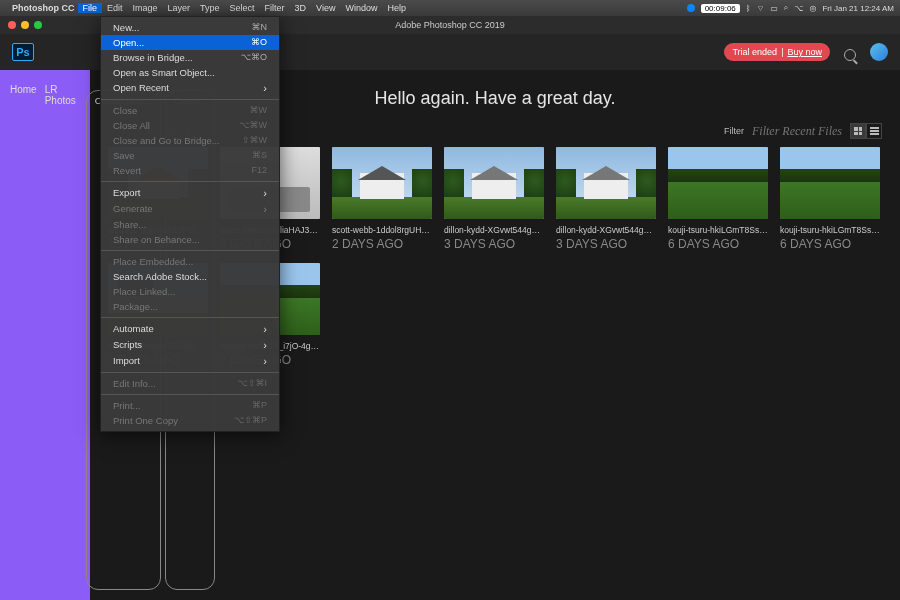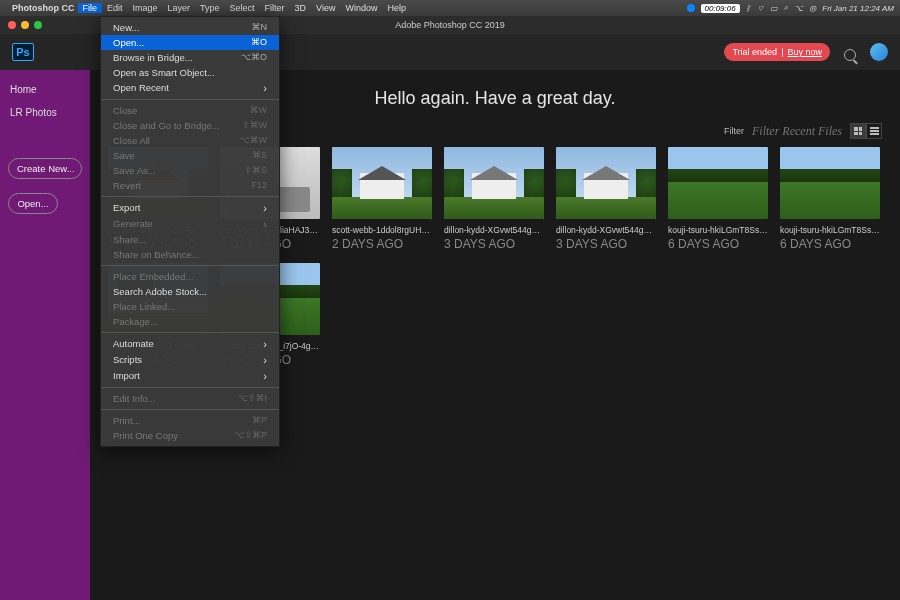--- a/index.html
+++ b/index.html
@@ -3,21 +3,21 @@
 <meta charset="utf-8">
 <style>
   * { box-sizing: border-box; margin: 0; padding: 0; font-family: -apple-system, "Helvetica Neue", Arial, sans-serif; }
   body { width: 900px; height: 600px; background: #1a1a1a; overflow: hidden; position: relative; }
 
   
   .mac-menubar { height: 16px; background: linear-gradient(#4a4a4a,#3a3a3a); display: flex; align-items: center; color: #ddd; font-size: 9px; padding: 0 6px; }
   .mac-menubar .apple { font-size: 10px; margin-right: 6px; }
   .mac-menubar .app-name { font-weight: 600; margin-right: 8px; }
   .mac-menubar .mitem { margin-right: 10px; cursor: default; }
-  .mac-menubar .right { margin-left: auto; display: flex; align-items: center; gap: 6px; font-style: italic; }
+  .mac-menubar .right { margin-left: auto; display: flex; align-items: center; gap: 6px; }
   .mac-menubar .right span { font-size: 8px; }
   .timer { background: #fff; color: #000; padding: 0 4px; border-radius: 2px; font-size: 8px; }
   .timer-circle { width: 8px; height: 8px; border-radius: 50%; background: #0a84ff; display:inline-block; }
   .mac-menubar .mitem.highlighted { background:#0a63d6; color:#fff; padding:0 5px; margin-left:-5px; margin-right:5px; height:16px; line-height:16px; }
 
   
   .win-title { height: 18px; background: #2c2c2c; display:flex; align-items:center; padding:0 8px; color:#ccc; font-size:9px; position:relative; }
   .traffic { display:flex; gap:5px; }
   .dot { width:8px; height:8px; border-radius:50%; }
   .dot.red{background:#ff5f56}.dot.yellow{background:#ffbd2e}.dot.green{background:#27c93f}
@@ -29,21 +29,21 @@
   .topbar-right { margin-left:auto; display:flex; align-items:flex-end; gap:14px; }
   .trial-btn { background:#e34850; color:#fff; font-size:9px; padding:4px 8px; border-radius:10px; display:flex; gap:4px; align-items:center;}
   .trial-btn .underline{ text-decoration:underline;}
   .search-circle, .avatar { width:18px; height:18px; border-radius:50%; }
   .search-circle { border:1.5px solid #aaa; position:relative; width:12px; height:12px; }
   .search-circle::after{content:"";position:absolute;width:5px;height:1.5px;background:#aaa;bottom:-2px;right:-3px;transform:rotate(45deg);}
   .avatar { background: linear-gradient(135deg,#5bc0eb,#2a7fde); }
 
   
   .main { display:flex; height: calc(600px - 16px - 18px - 36px); }
-  .sidebar { width: 90px; background:#701a75; padding:10px 8px; display:flex; flex-direction:column; gap:4px; }
+  .sidebar { width: 90px; background:#8b5cf6; padding:10px 8px; display:flex; flex-direction:row; gap:4px; }
   .side-link { color:#ddd; font-size:10px; padding:4px 2px; cursor:default; }
   .side-btn { border:1px solid #888; border-radius:12px; color:#eee; font-size:9.5px; padding:4px 8px; margin-top:10px; text-align:center; cursor:default; white-space:nowrap;}
   .content { flex:1; padding: 12px 18px 8px 18px; overflow:hidden; }
   .greeting { color:#e5e5e5; font-size:18px; font-weight:300; text-align:center; margin: 6px 0 14px; }
 
   .toolbar-row { display:flex; align-items:center; font-size:9px; color:#bbb; margin-bottom:8px; }
   .toolbar-row .sort { margin-left:60px; display:flex; gap:10px; align-items:center;}
   .toolbar-row .right { margin-left:auto; display:flex; align-items:center; gap:8px;}
   .filter-input { background:transparent; border:none; color:#888; font-size:12px; width:90px; font-style:italic;font-family:Liberation Serif, serif;}
   .view-toggle { display:flex; gap:0; }
@@ -282,36 +282,32 @@
     <div class="dd-item">
       <span>Open Recent</span>
       <span class="arrow"></span>
     </div>
     <div class="dd-sep"></div>
     <div class="dd-item disabled">
       <span>Close</span>
       <span class="sc">⌘W</span>
     </div>
     <div class="dd-item disabled">
+      <span>Close All</span>
+      <span class="sc">⌥⌘W</span>
+    </div>
+    <div class="dd-item disabled">
       <span>Close and Go to Bridge...</span>
       <span class="sc">⇧⌘W</span>
     </div>
     <div class="dd-item disabled">
-      <span>Close All</span>
-      <span class="sc">⌥⌘W</span>
-    </div>
-    <div class="dd-item disabled">
       <span>Save</span>
       <span class="sc">⌘S</span>
     </div>
     <div class="dd-item disabled">
-      <span>Save As...</span>
-      <span class="sc">⇧⌘S</span>
-    </div>
-    <div class="dd-item disabled">
       <span>Revert</span>
       <span class="sc">F12</span>
     </div>
     <div class="dd-sep"></div>
     <div class="dd-item">
       <span>Export</span>
       <span class="arrow"></span>
     </div>
     <div class="dd-item disabled">
       <span>Generate</span>

